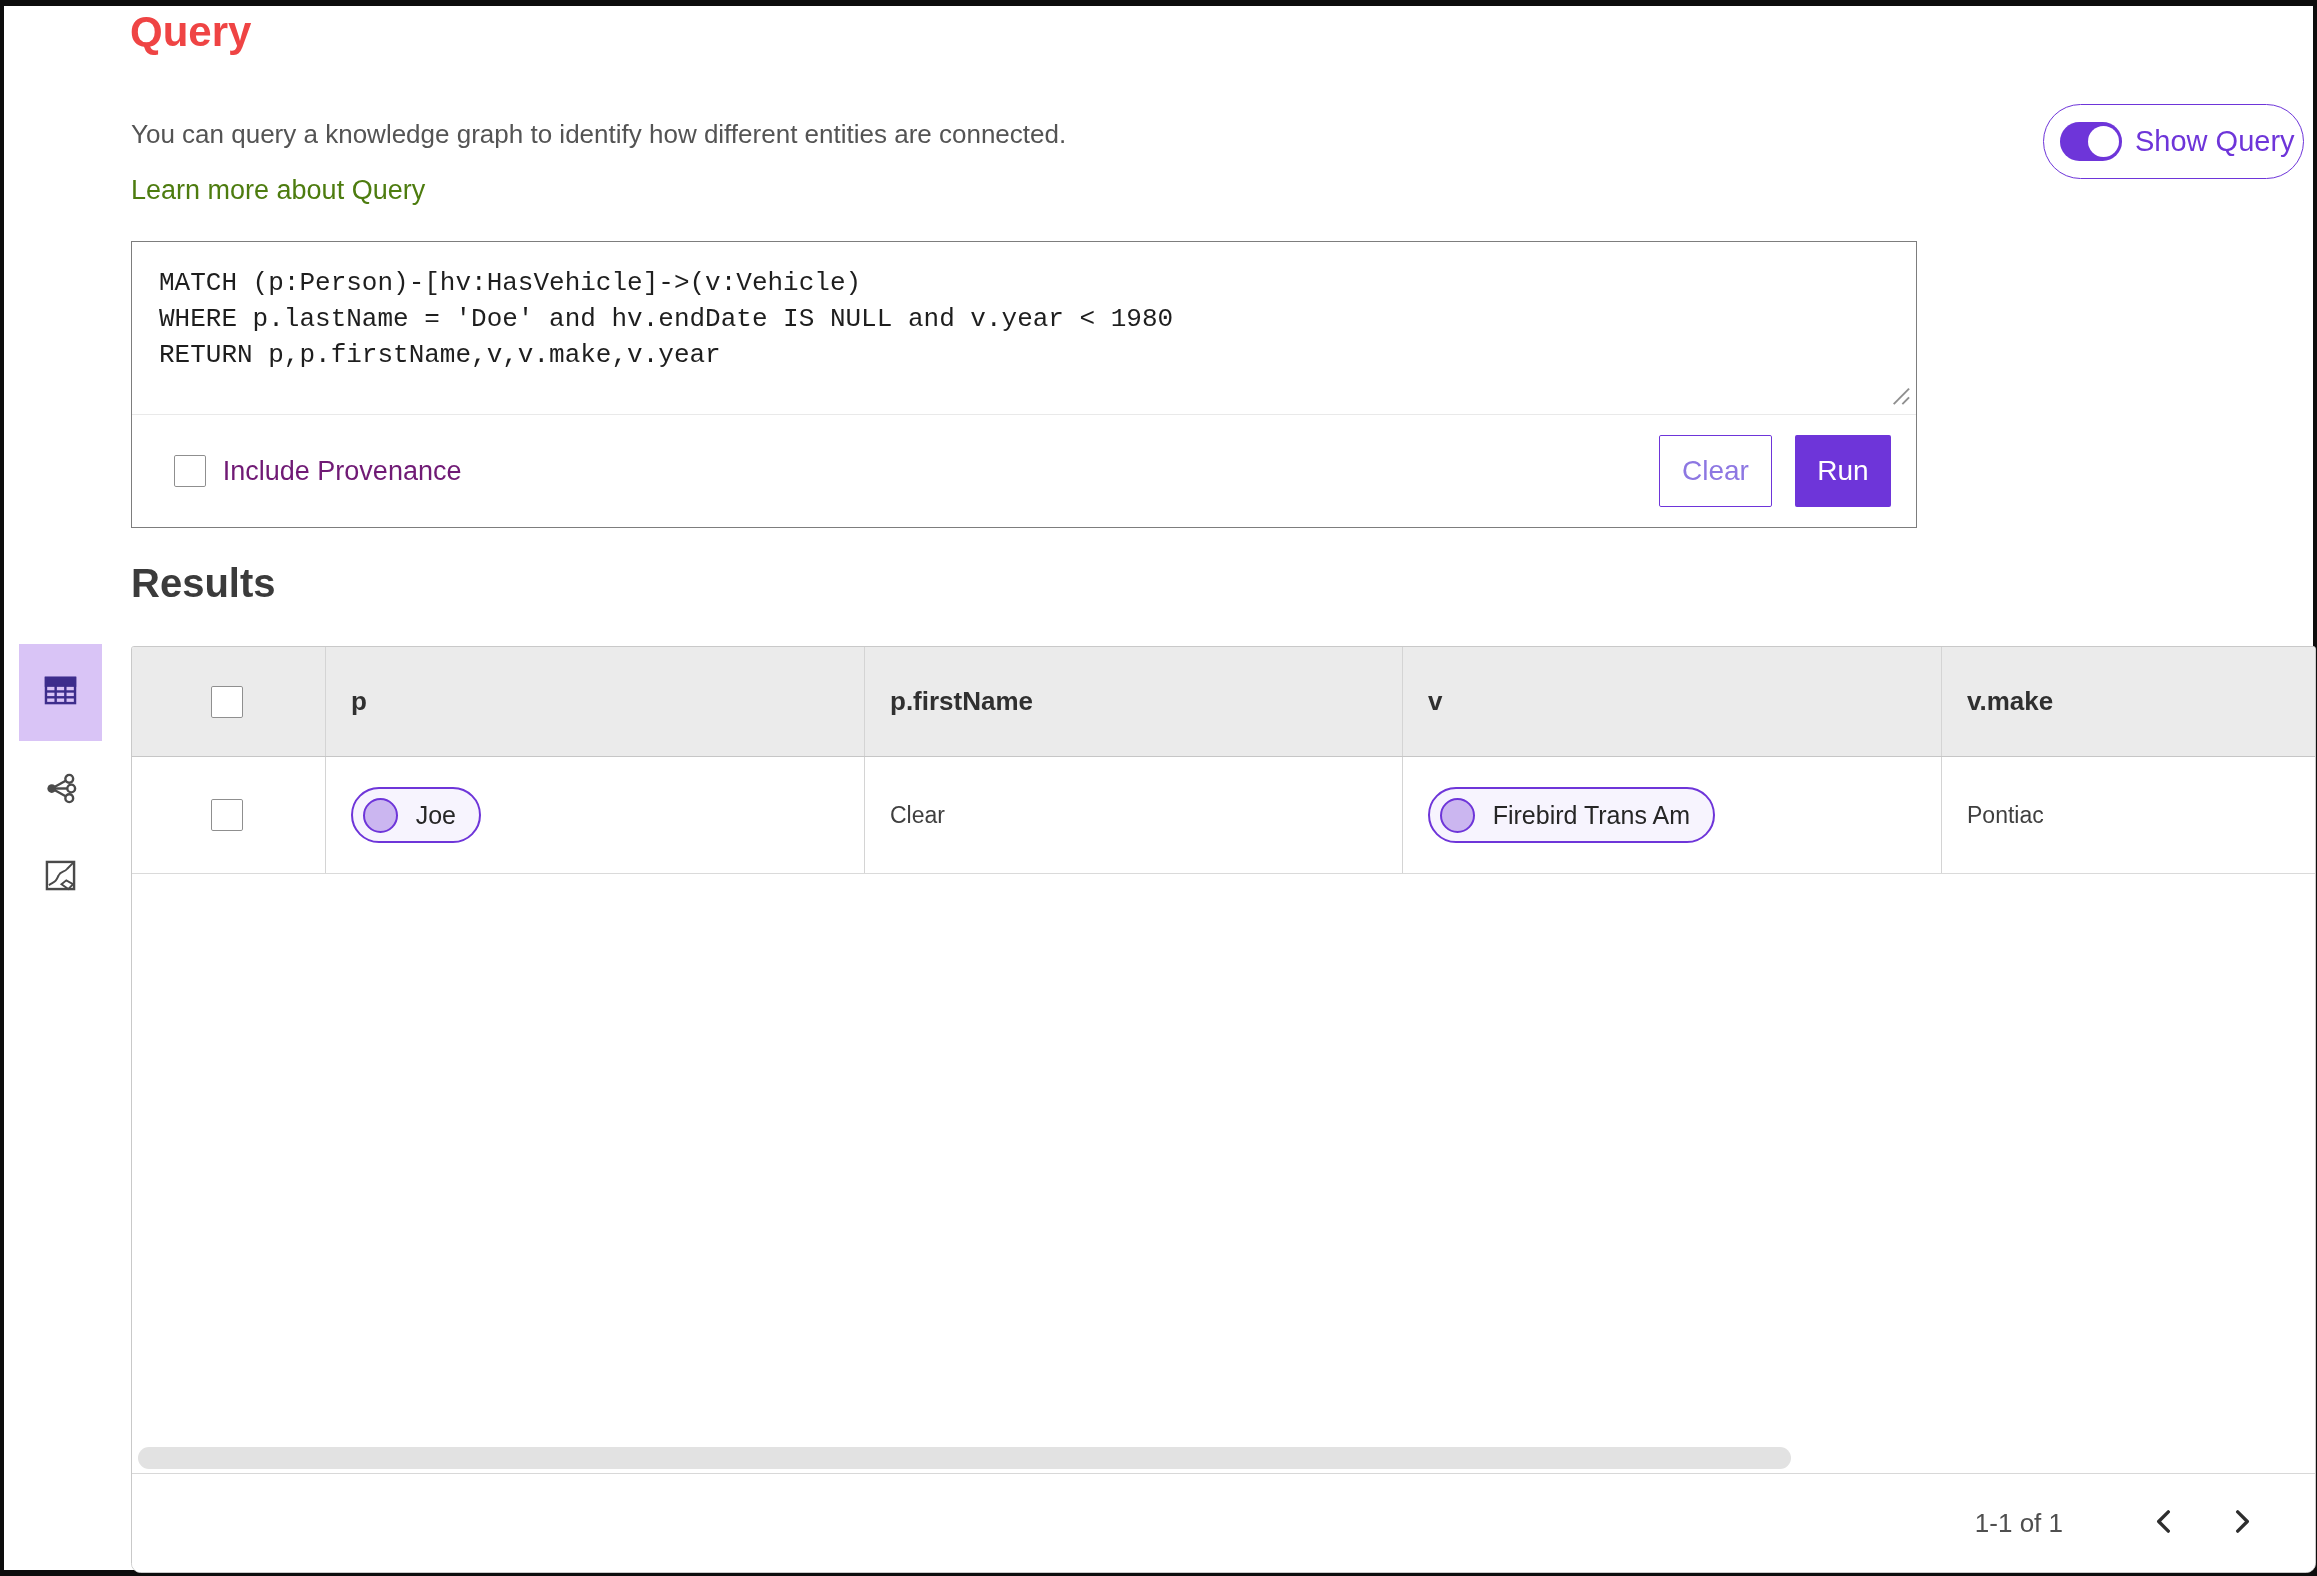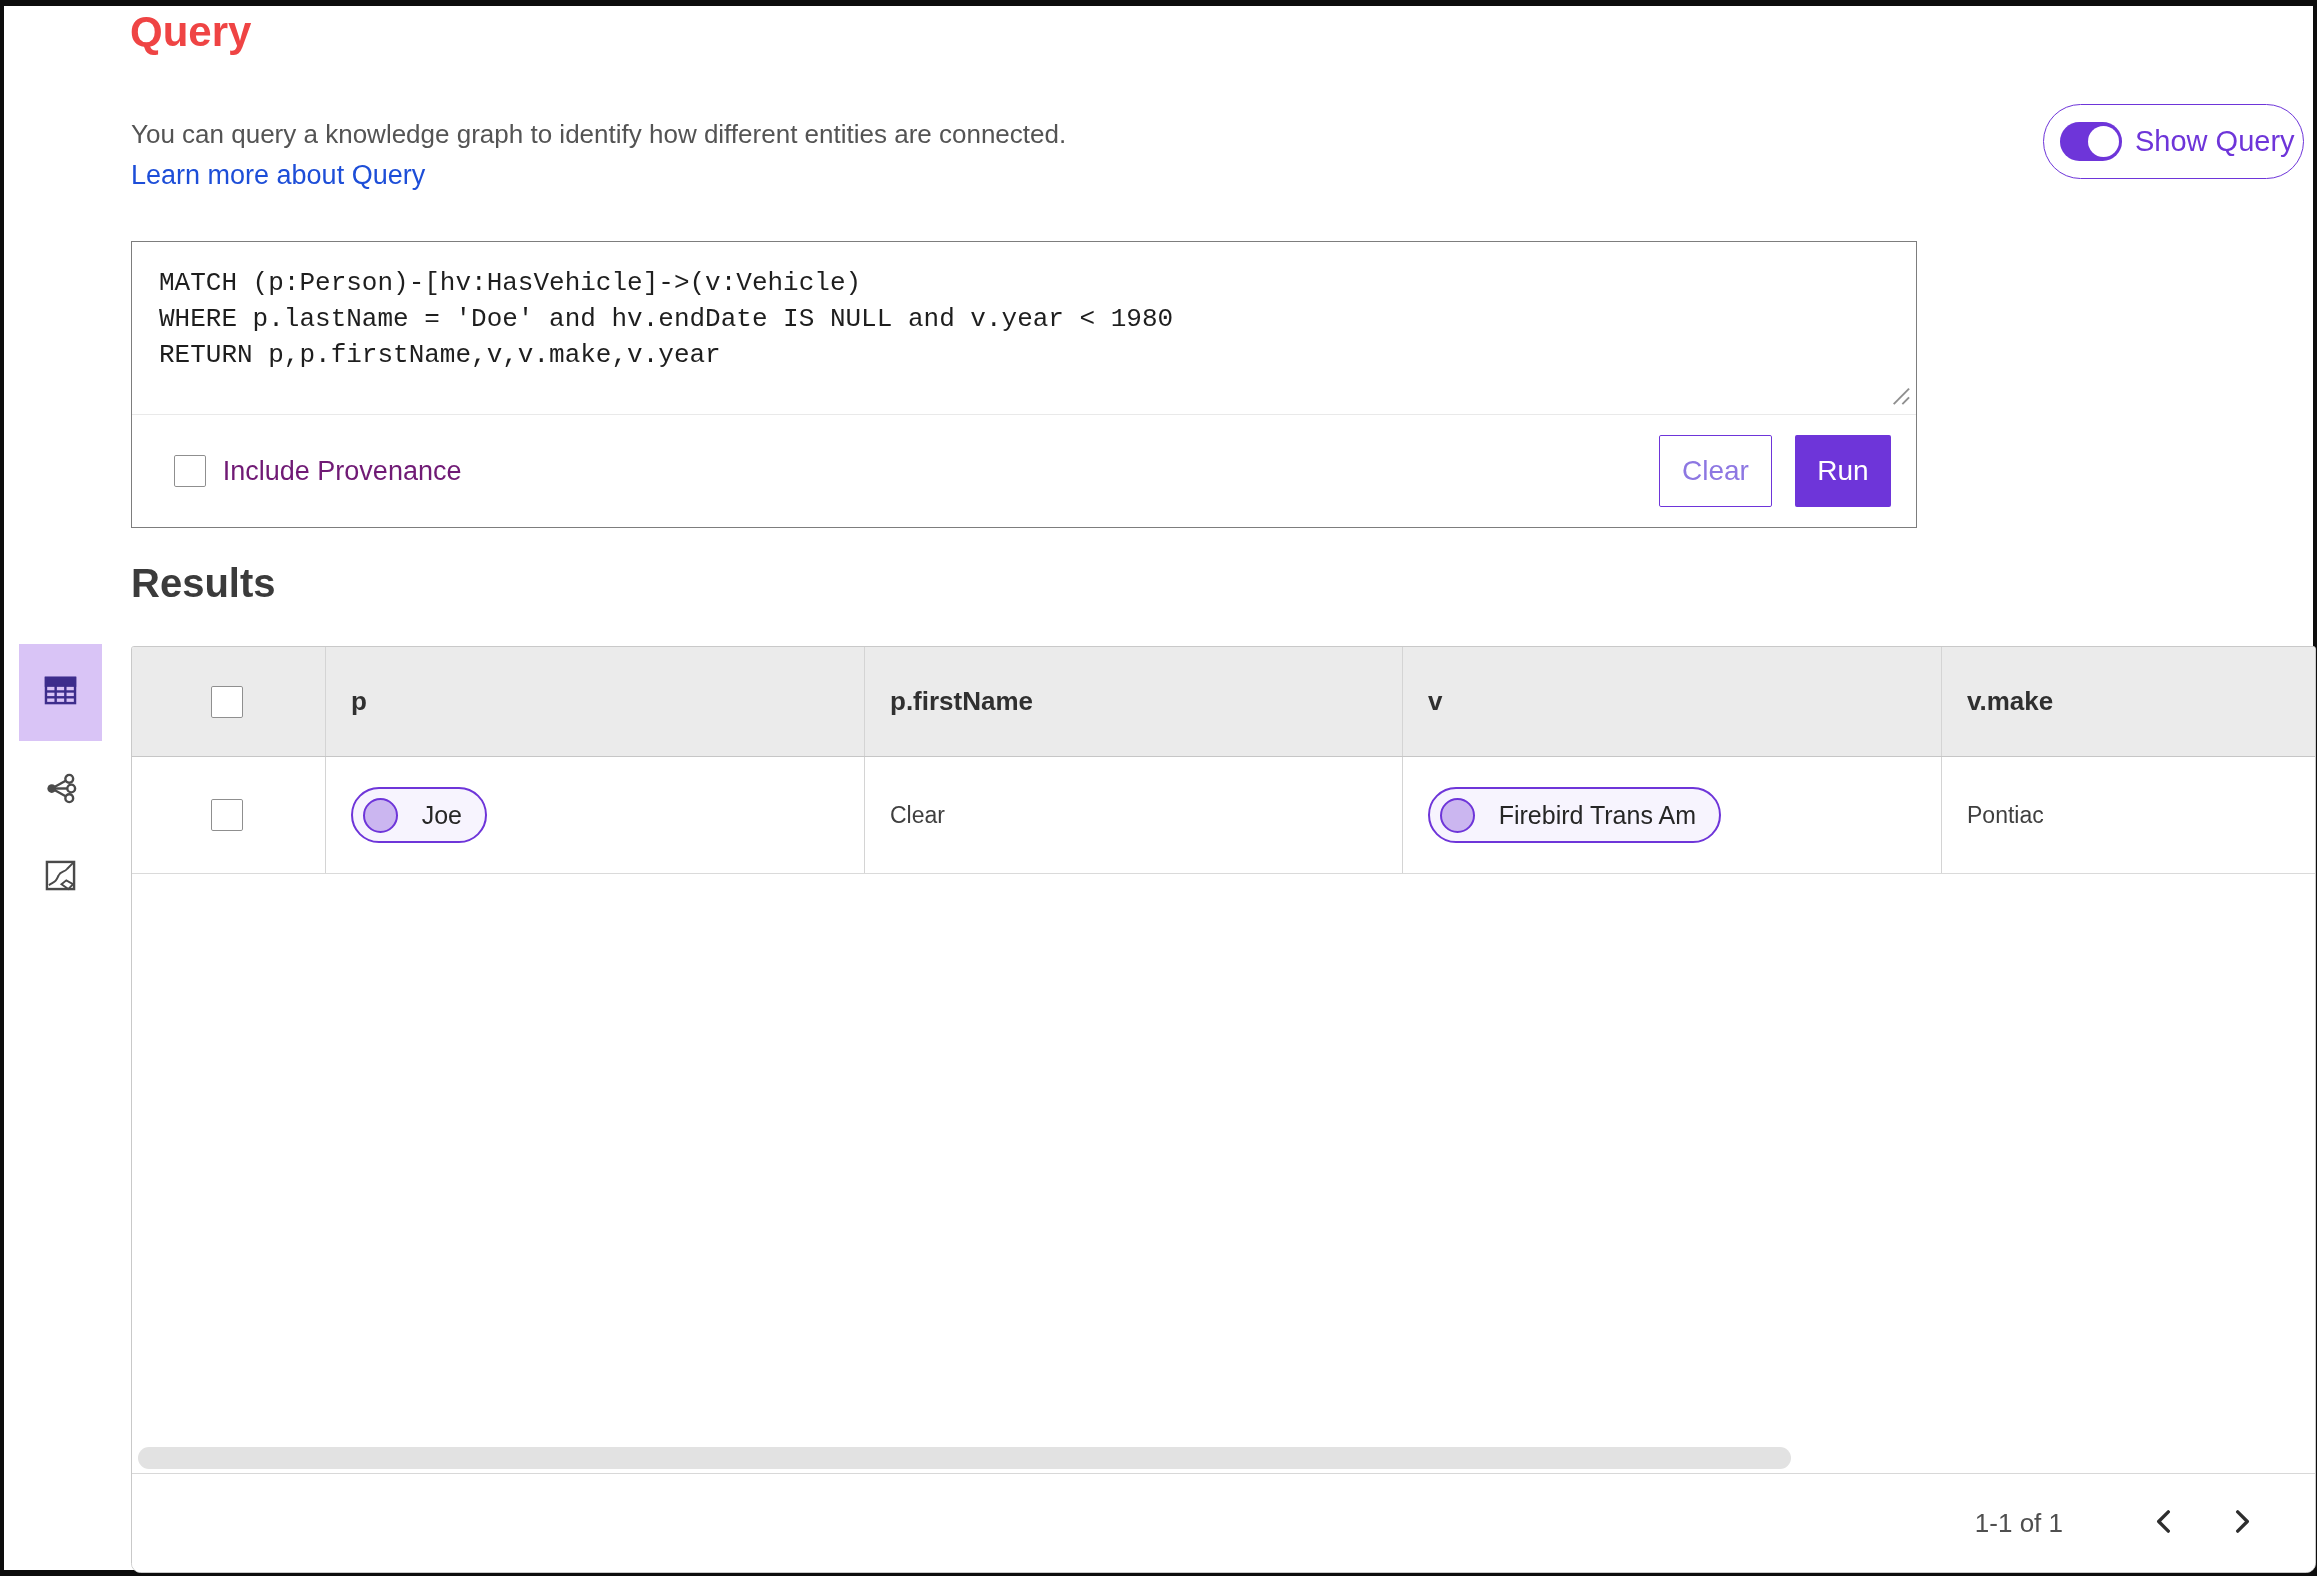--- a/index.html
+++ b/index.html
@@ -17,22 +17,22 @@
   
   .page-title {
     position:absolute; left:126px; top:1.9px;
     font-size:42px; font-weight:700; color:#ef4444;
   }
   .page-desc {
     position:absolute; left:127px; top:93px;
     font-size:26px; color:#545454;margin-top:20px;
   }
   .learn-link {
-    position:absolute; left:127px; top:154px;
-    font-size:27px; color:#1d4ed8; cursor:pointer; text-decoration:none;
+    position:absolute; left:127px; top:169px;
+    font-size:27px; color:#4d7c0f; cursor:pointer; text-decoration:none;
   }
   .show-query {
     position:absolute; left:2039px; top:98px; width:261px; height:75px;
     border:1.9px solid #6e35d9; border-radius:39px; background:#fff;
     display:flex; align-items:center; padding-left:16.4px; cursor:pointer;
   }
   .switch {
     width:62px; height:39px; background:#6e35d9; border-radius:19.3px;
     position:relative; flex:0 0 auto;
   }
@@ -112,21 +112,21 @@
 
   .entity-chip {
     display:inline-flex; align-items:center; height:56px;
     border:2.9px solid #6e35d9; border-radius:29px; background:#f7f4fe;
     padding:0 23px 0 9.7px; cursor:pointer;
   }
   .entity-chip .node-circle {
     width:35px; height:35px; border-radius:50%;
     background:#cbb6f0; border:2.9px solid #6e35d9; flex:0 0 auto;
   }
-  .entity-chip .chip-label { font-size:25px; color:#262626; margin-left:24px; }
+  .entity-chip .chip-label { font-size:25px; color:#262626; margin-left:18px; }
 
   .tbody-empty { flex:1 1 auto; background:#fff; }
 
   .hscroll { flex:0 0 29px; position:relative; }
   .hscroll .thumb {
     position:absolute; left:5.8px; top:2.9px; width:1653px; height:22px;
     background:#e2e2e2; border-radius:11.6px; cursor:grab;
   }
 
   .tfoot {

